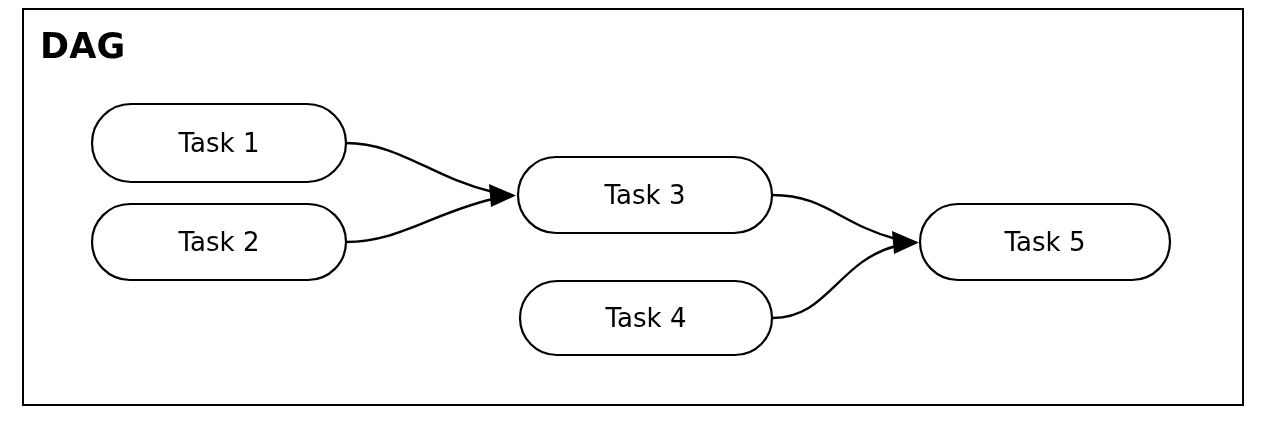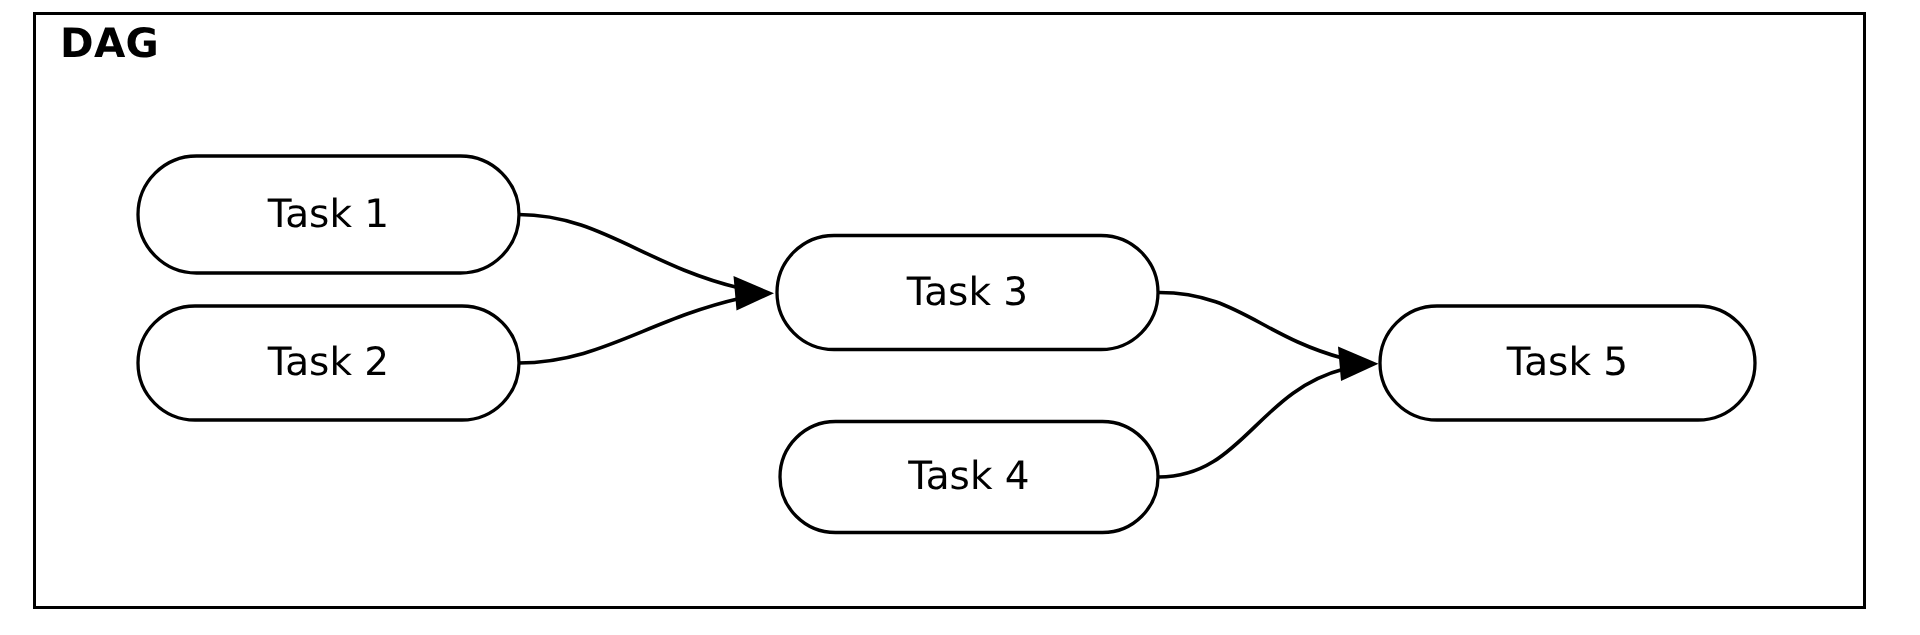--- a/index.html
+++ b/index.html
@@ -25,22 +25,22 @@
     top: 8px;
     width: 1222px;
     height: 398px;
     box-sizing: border-box;
     border: 2px solid #000000;
     background: #ffffff;
   }
   #dag-title {
     position: absolute;
     left: 40px;
-    top: 16px;
-    font-size: 27px;
+    top: 29px;
+    font-size: 35px;
     font-weight: bold;
     color: #000000;
     letter-spacing: 0.2px;
     line-height: 1;
     white-space: nowrap;
   }
   #graph-svg {
     position: absolute;
     left: 0;
     top: 0;

